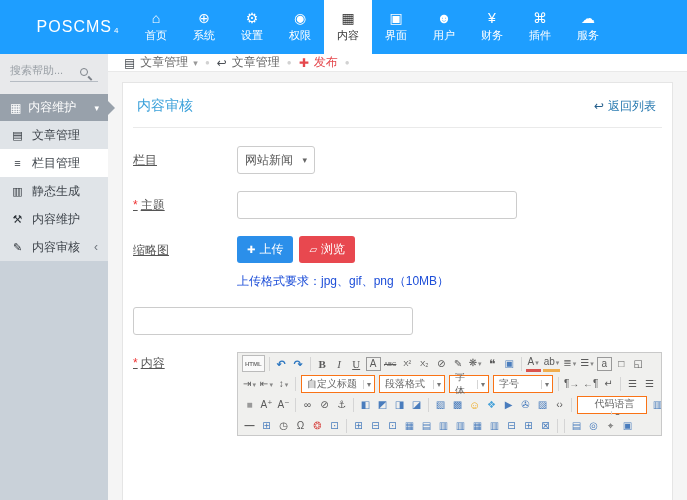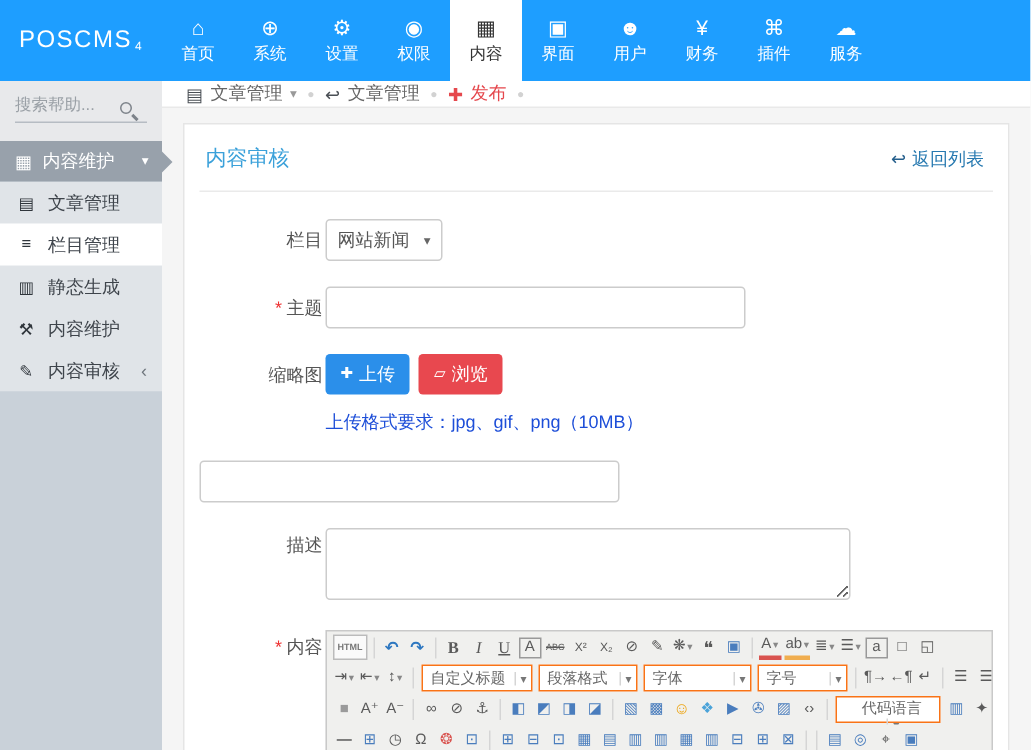--- a/index.html
+++ b/index.html
@@ -1,21 +1,21 @@
 <!DOCTYPE html>
 <html><head>
 <meta charset="utf-8">
 <style>
   * { box-sizing: border-box; margin: 0; padding: 0; }
   html,body { width:687px; height:500px; overflow:hidden; }
   body { font-family:"Liberation Sans","DejaVu Sans",sans-serif; font-size:12px; background:#f5f5f5; }
 
   
   .topbar { height:54px; background:#1e9eff; display:flex; align-items:stretch; }
-  .logo { width:108px; color:#fff; font-size:16px; letter-spacing:1px; display:flex; align-items:center; justify-content:center; cursor:pointer; }
+  .logo { width:108px; color:#fff; font-size:16px; letter-spacing:1px; display:flex; align-items:center; justify-content:center; cursor:pointer;margin-left:24px; }
   .logo-sub { font-size:8px; margin-left:2px; margin-top:7px; }
   .topnav { display:flex; }
   .nav-item { width:48px; display:flex; flex-direction:column; align-items:center; justify-content:center; gap:3px; color:#fff; cursor:pointer; }
   .nav-item .nico { font-size:14px; line-height:14px; }
   .nav-item .nlabel { font-size:11px; }
   .nav-item.active { background:#fff; color:#333; }
   .nav-item.active .nico { color:#333; }
 
   
   .shell { display:flex; height:446px; }
@@ -48,21 +48,21 @@
 
   .content { flex:1; padding:10px 14px 0 14px; }
   .card { background:#fff; border:1px solid #e5e5e5; padding:12px 10px 0 10px; height:600px; }
   .card-head { display:flex; align-items:center; justify-content:space-between; padding:2px 6px 0 4px; }
   .card-title { font-size:14px; font-weight:normal; color:#3ba1da; }
   .back-link { color:#2779b0; text-decoration:none; display:flex; align-items:center; gap:4px; cursor:pointer; font-size:12px; }
   .back-arrow { font-size:12px; color:#255f8c; }
   .card-divider { border:none; border-top:1px solid #eaeaea; margin:12px 0 18px 0; }
 
   .frow { display:flex; margin-bottom:17px; }
-  .frow > label { width:82px; flex:none; text-align:right; margin-right:2px; color:#555; line-height:28px; font-size:12px; }
+  .frow > label { width:82px; flex:none; text-align:left; margin-right:22px; color:#555; line-height:28px; font-size:12px;text-decoration:underline; }
   .req { color:#e33; margin-right:3px; }
   .fctrl { flex:1; min-width:0; }
   .tinput { width:280px; height:28px; border:1px solid #ccc; border-radius:3px; padding:0 8px; font-size:12px; color:#333; font-family:inherit; outline:none; }
   .fake-select { width:78px; height:28px; border:1px solid #ccc; border-radius:3px; display:flex; align-items:center; justify-content:space-between; padding:0 7px; color:#555; cursor:pointer; background:#fff; }
   .fs-caret { font-size:9px; color:#666; }
   .btnrow { display:flex; gap:6px; }
   .btn { border:none; border-radius:3px; color:#fff; font-size:12px; padding:5px 10px; display:flex; align-items:center; gap:4px; cursor:pointer; font-family:inherit; }
   .btn .bico { font-size:10px; }
   .btn-blue { background:#2b8fea; }
   .btn-red { background:#e8484f; }
@@ -75,21 +75,21 @@
   .tb-row { display:flex; align-items:center; flex-wrap:nowrap; overflow:hidden; padding:2px 3px 1px 3px; }
   .tb-btn { background:none; border:none; min-width:15px; height:17px; line-height:16px; font-size:10px; color:#5a5a5a; cursor:pointer; padding:0 1px; margin:0 1px; text-align:center; font-family:inherit; white-space:nowrap; }
   .tb-src { font-size:6px; font-weight:bold; color:#777; letter-spacing:0; border:1px solid #bbb; background:#fafafa; padding:0 2px; }
   .tb-caret { font-size:7px; color:#888; margin-left:1px; }
   .tb-sep { width:1px; height:14px; background:#d5d5d5; margin:0 3px; flex:none; }
   .tb-select { height:18px; border:1px solid #f97316; background:#fff; color:#666; display:flex; align-items:center; padding:0 0 0 5px; margin:0 2px; cursor:pointer; flex:none; font-size:10px; }
   .tb-sel-label { flex:1; text-align:left; }
   .tb-sel-caret { font-size:8px; color:#777; border-left:1px solid #d5d5d5; padding:0 3px; margin-left:5px; }
   [data-name="custom-title-select"] { width:74px; }
   [data-name="paragraph-format-select"] { width:66px; }
-  [data-name="font-family-select"] { width:72px; }
+  [data-name="font-family-select"] { width:40px; }
   [data-name="font-size-select"] { width:60px; }
   [data-name="code-language-select"] { width:70px;flex-direction:column; }
 
   
   button[data-name="undo-icon"], button[data-name="redo-icon"] { color:#2d77c0; font-weight:bold; font-size:11px; }
   button[data-name="bold-icon"] { font-weight:bold; font-size:11px; font-family:"Liberation Serif","DejaVu Serif",serif; }
   button[data-name="italic-icon"] { font-style:italic; font-family:"Liberation Serif","DejaVu Serif",serif; font-size:11px; }
   button[data-name="underline-icon"] { text-decoration:underline; font-family:"Liberation Serif","DejaVu Serif",serif; font-size:11px; }
   button[data-name="font-border-icon"], button[data-name="anchor-a-icon"] { border:1px solid #999; line-height:12px; height:14px; margin-top:1px; }
   button[data-name="strikethrough-icon"] { font-size:6px; text-decoration:line-through; }
@@ -262,24 +262,20 @@
                 </button>
               </div>
               <div class="hint" data-name="upload-format-hint">上传格式要求：jpg、gif、png（10MB）</div>
             </div>
           </div>
 
           <div class="frow" data-name="form-row-keywords">
             <div class="fctrl"><input class="tinput" data-name="keywords-input" style=""></div>
           </div>
 
-          <div class="frow frow-top" data-name="form-row-description">
-            <label data-name="description-label">描述</label>
-            <div class="fctrl"><textarea class="tarea" data-name="description-textarea" style=""></textarea></div>
-          </div>
 
           <div class="frow frow-top" data-name="form-row-content">
             <label data-name="content-label"><span class="req" data-name="required-mark">*</span><span>内容</span></label>
             <div class="fctrl">
               <div class="editor" data-name="rich-text-editor">
                 <div id="edtoolbar" data-name="editor-toolbar">
                     <div class="tb-row">
                       <button class="tb-btn tb-src" data-name="source-icon">HTML</button>
                       <span class="tb-sep" data-name="toolbar-separator"></span>
                       <button class="tb-btn" data-name="undo-icon">↶</button>

